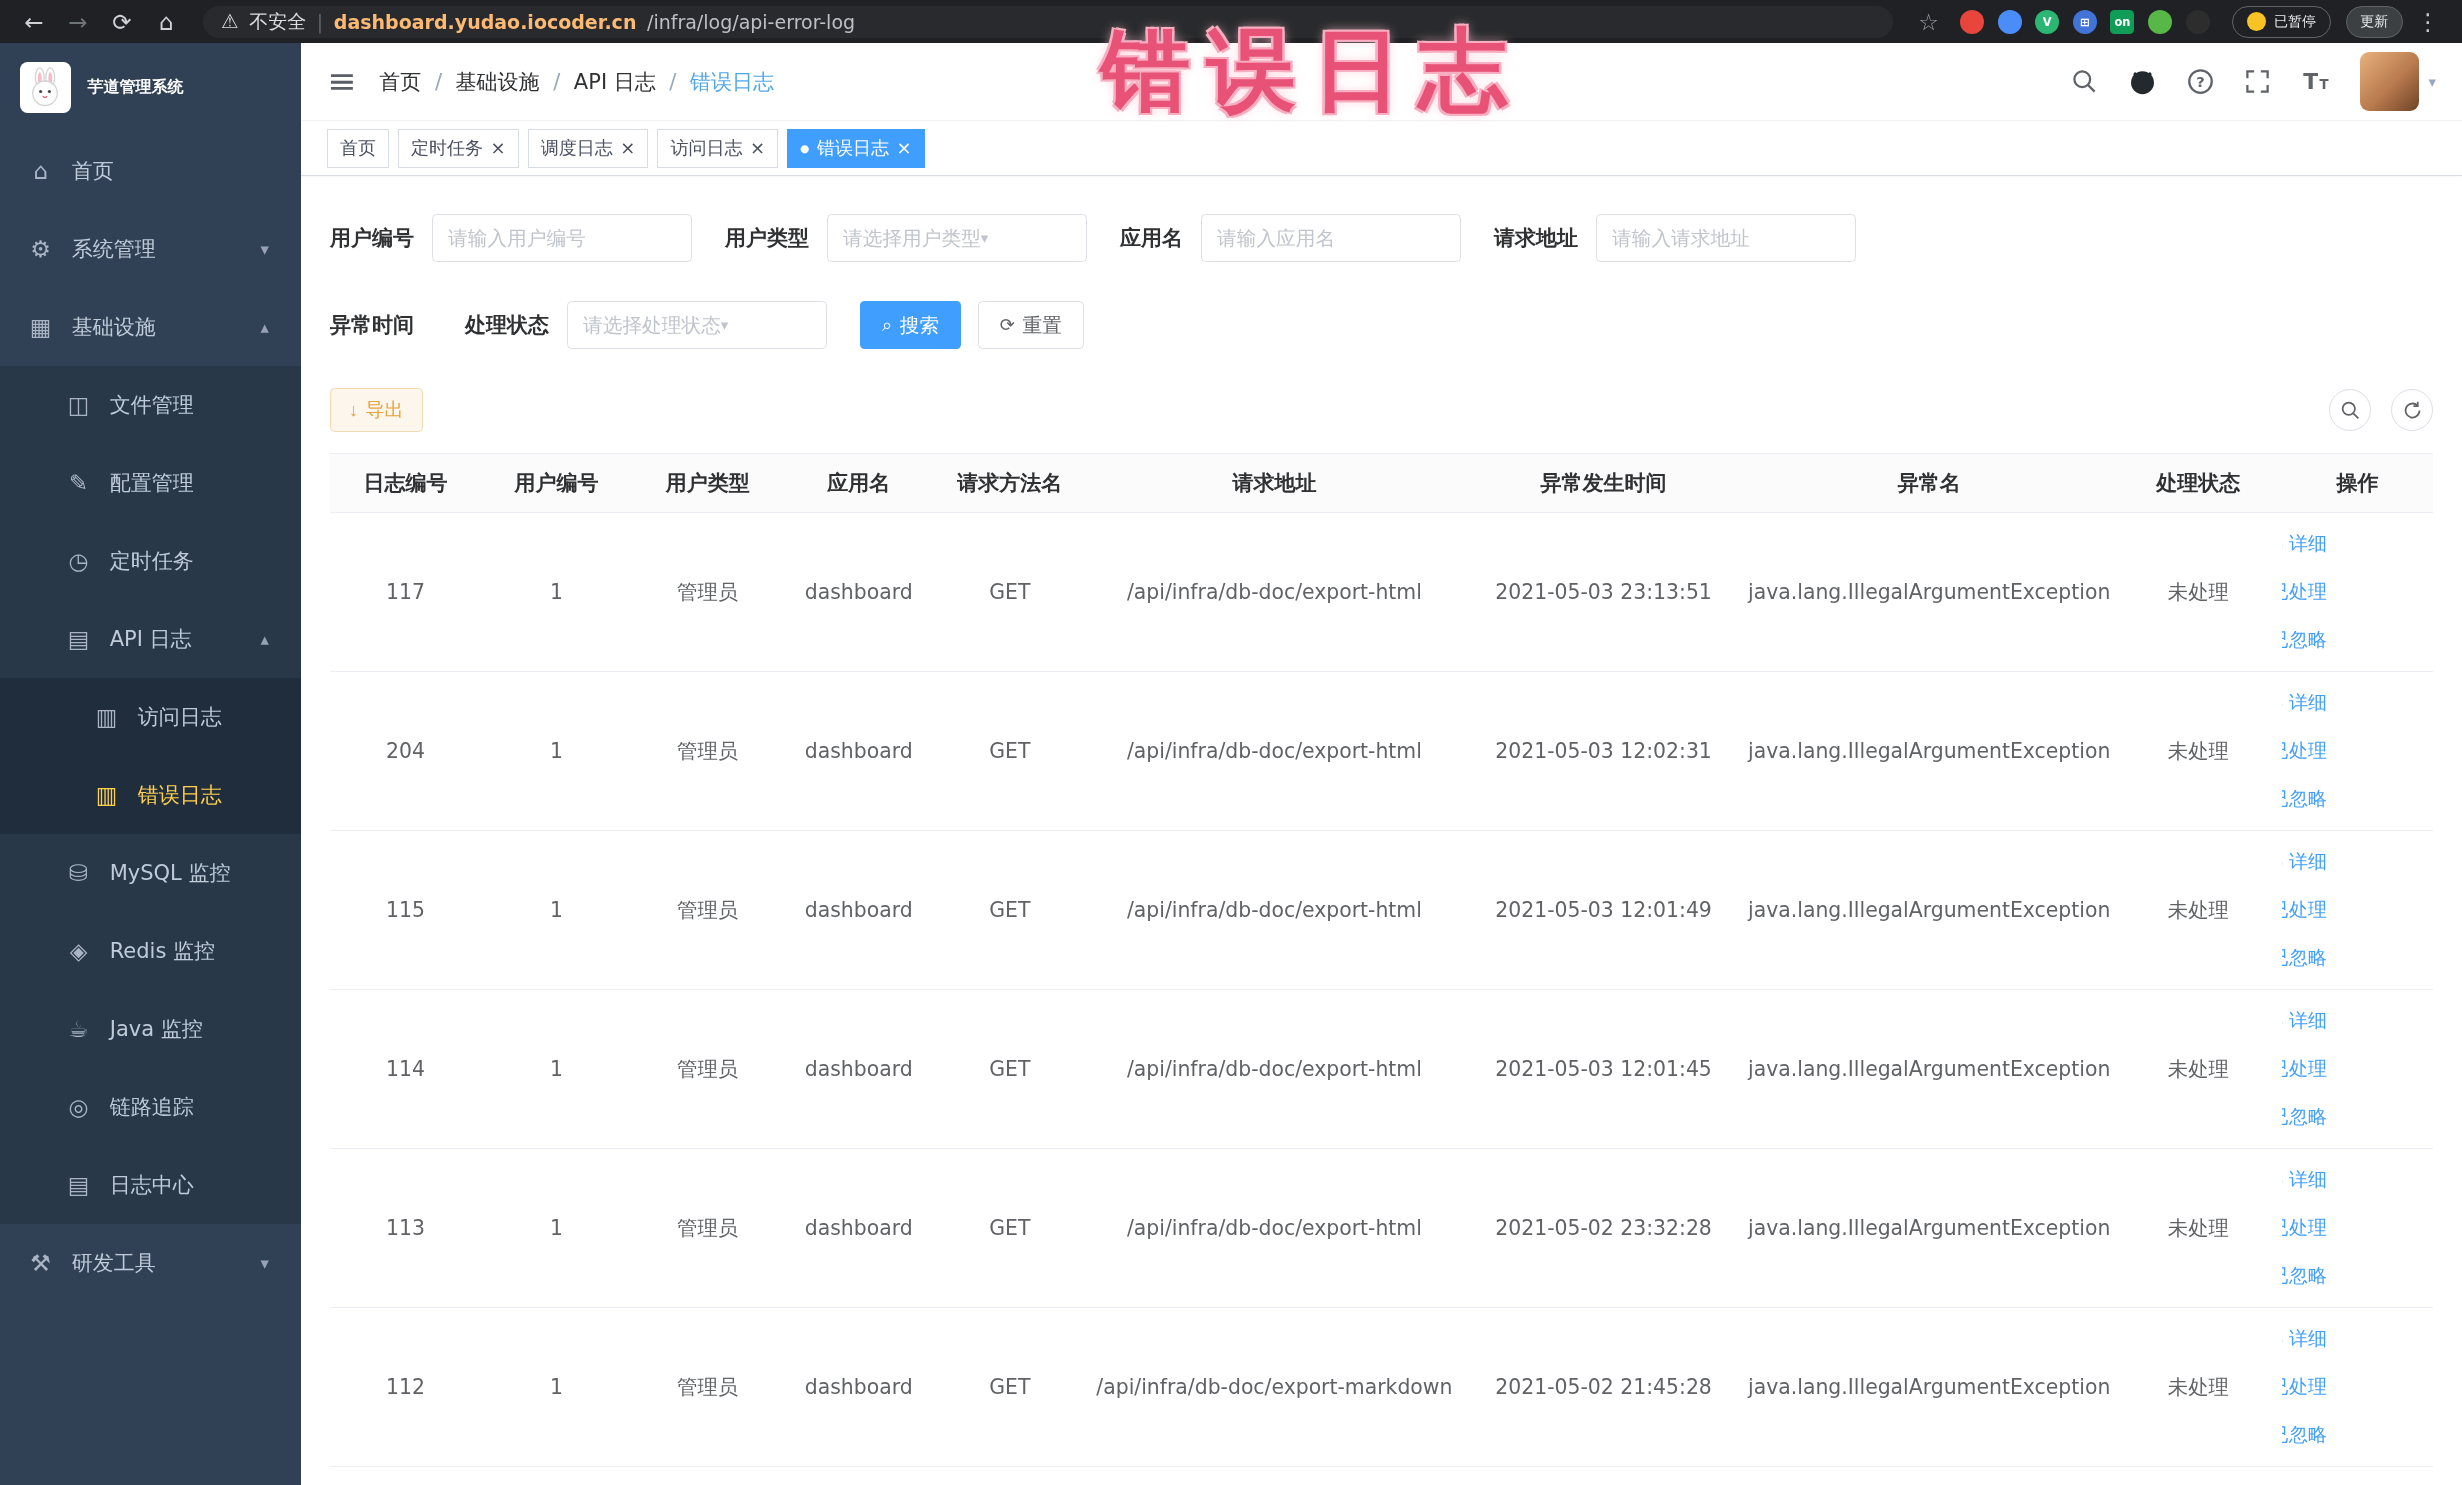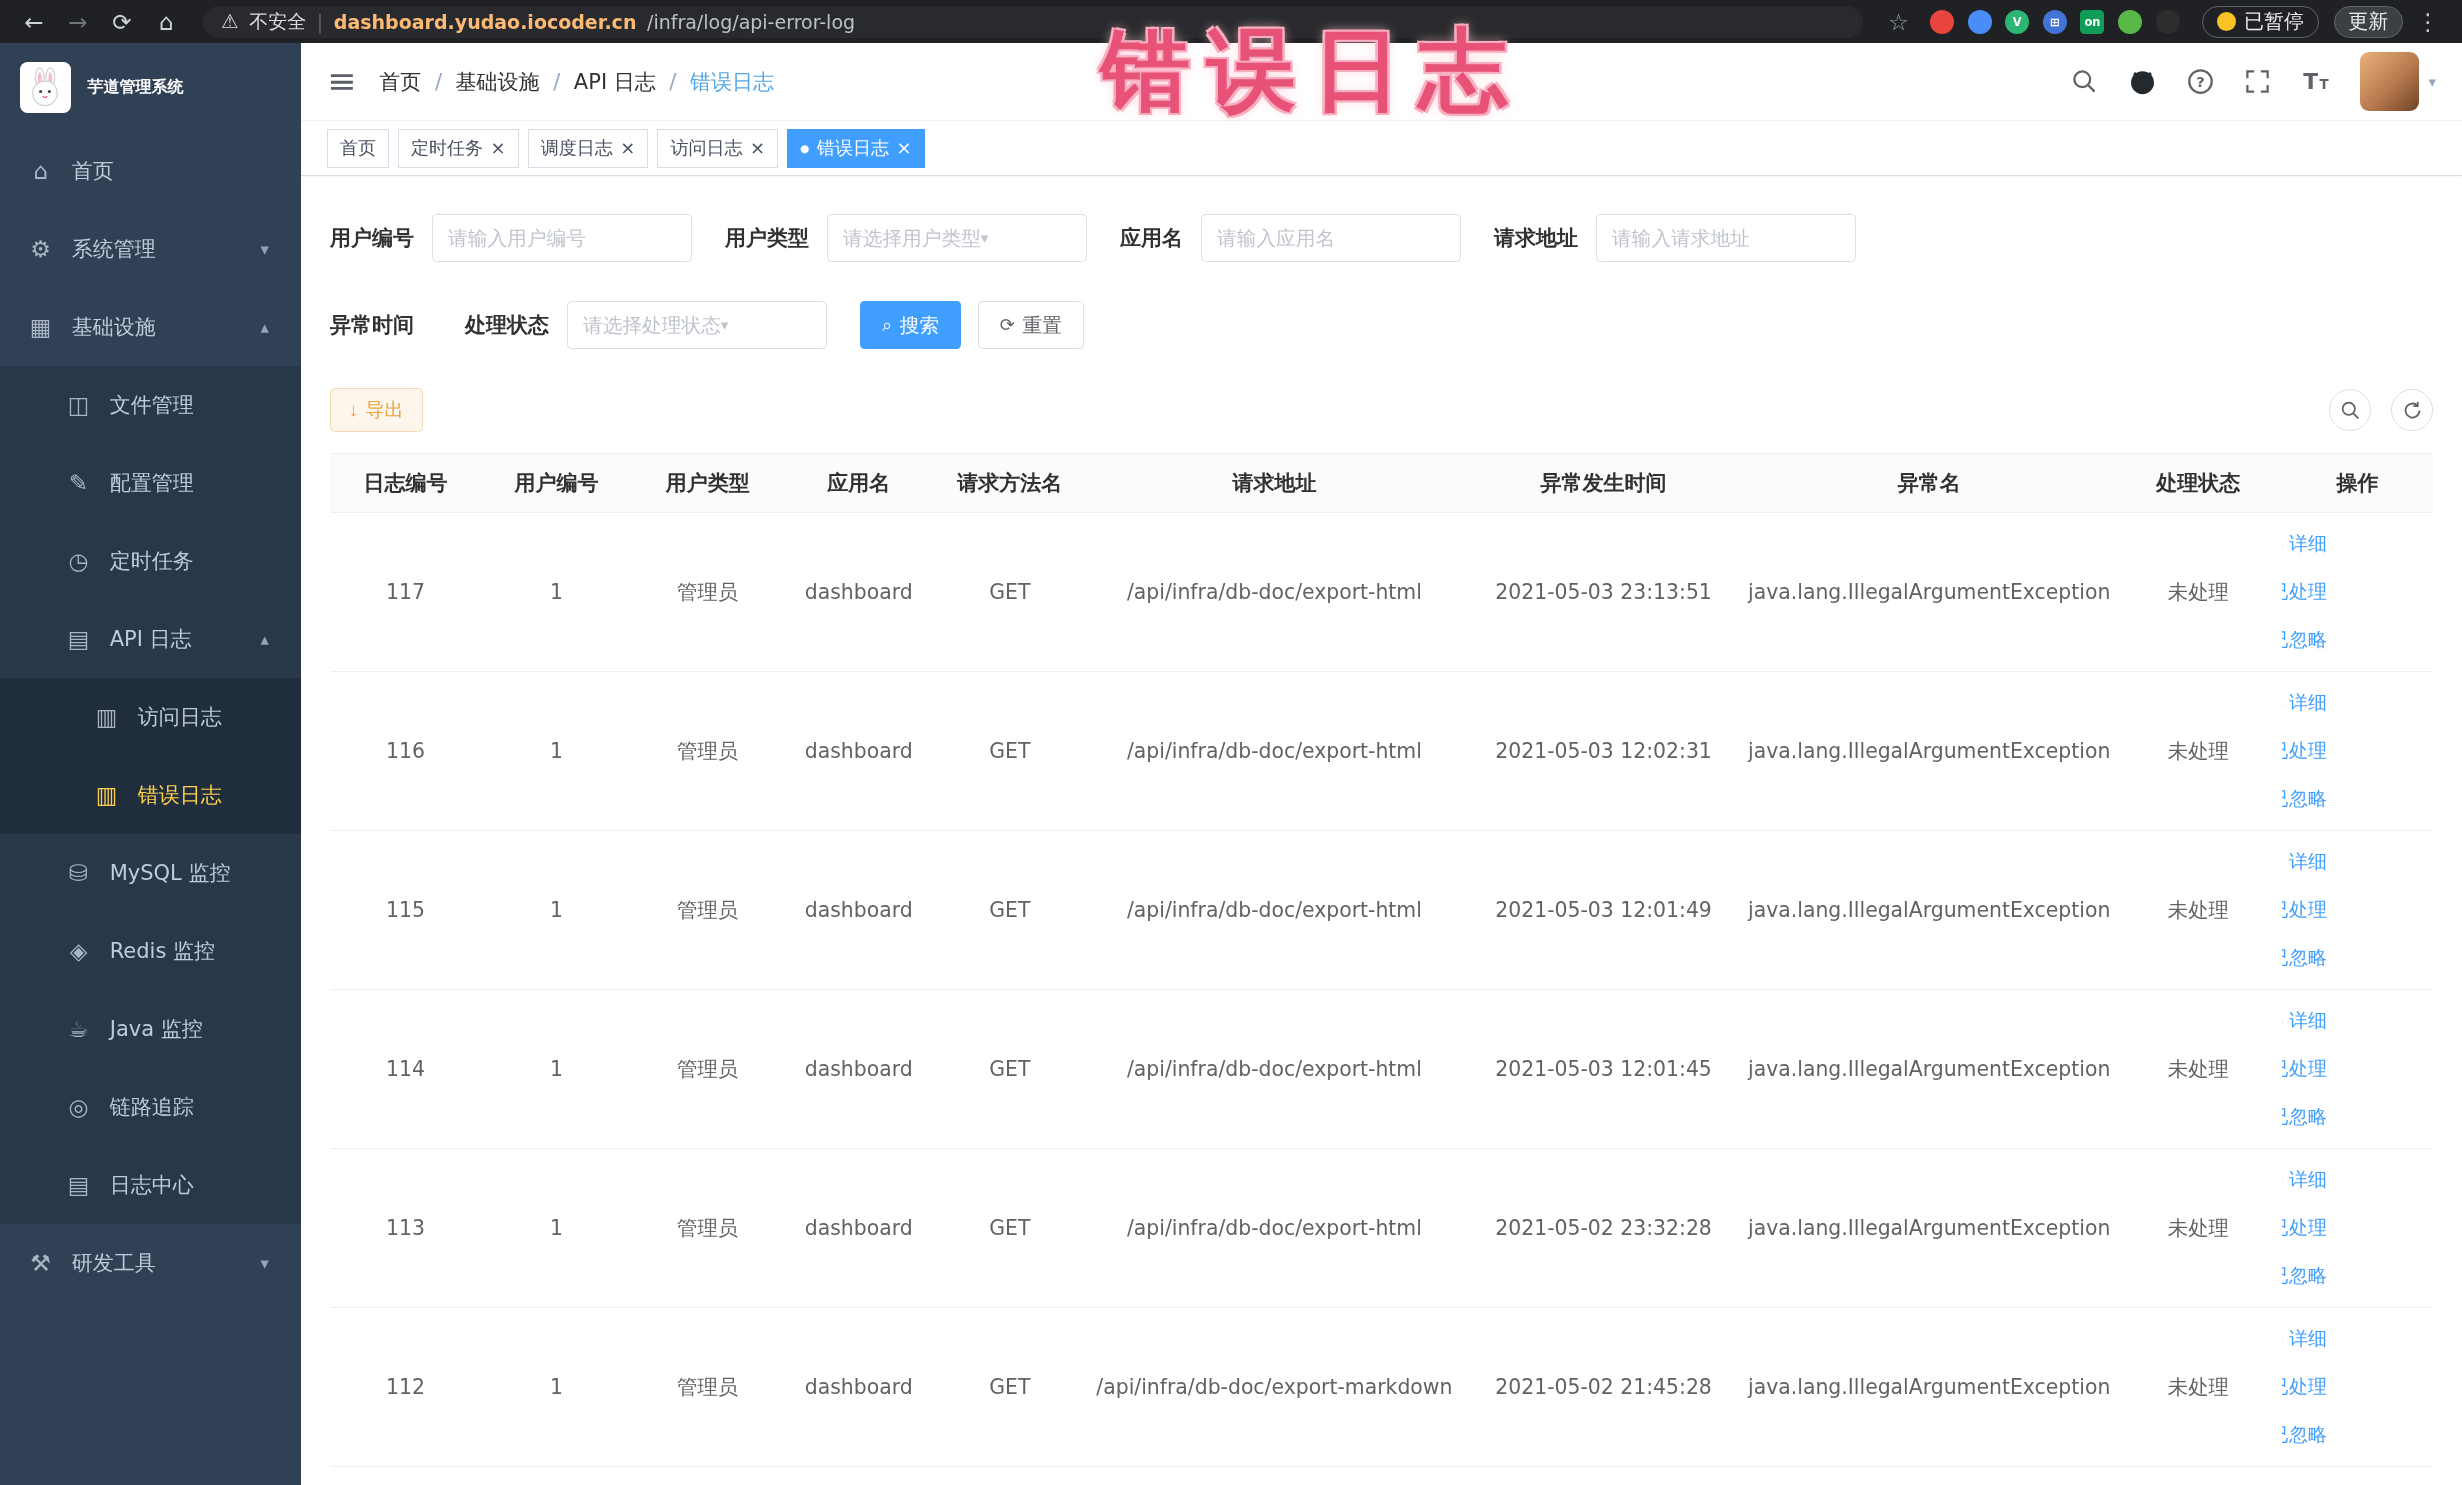--- a/index.html
+++ b/index.html
@@ -20,21 +20,21 @@
   .sec-warn { color:#dadce0; font-size:19.7px; }
   .sec-label { color:#dadce0; }
   .ob-div { color:#5f6368; }
   .domain { color:#fdba74; font-weight:bold; }
   .path { color:#bdc1c6; }
   .star { font-size:23px; color:#9aa0a6; padding:0 7.6px; }
   .exts { display:flex; gap:13.6px; align-items:center; margin:0 7.6px; }
   .ext { width:24px; height:24px; border-radius:50%; display:flex; align-items:center;
          justify-content:center; font-size:11.4px; color:#fff; font-weight:bold; }
   .chip { height:32px; border:0.8px solid #5f6368; border-radius:16px; display:flex;
-          align-items:center; gap:7.6px; padding:0 13.6px; font-size:20px; color:#e8eaed;
+          align-items:center; gap:7.6px; padding:0 13.6px; font-size:14px; color:#e8eaed;
           margin-left:9px; white-space:nowrap; }
   .chip .face { width:19.7px; height:19.7px; border-radius:50%; background:#f7c325; }
   .chip.update { background:#3c4043; }
   .dots { font-size:23px; color:#c5c9ce; padding:0 7.6px; }
 
   
   .app { display:flex; height:1443px; }
 
   
   .sidebar { width:301px; background:#304156; flex-shrink:0; color:#bfcbd9; overflow:hidden; }
@@ -445,21 +445,21 @@
                 <a class="op-link">
                     <span>已处理</span>
                   </a>
                 <a class="op-link">
                     <span>已忽略</span>
                   </a>
               </div>
             </td>
           </tr>
           <tr>
-            <td>116</td>
+            <td>204</td>
             <td>1</td>
             <td>管理员</td>
             <td>dashboard</td>
             <td>GET</td>
             <td>/api/infra/db-doc/export-html</td>
             <td>2021-05-03 12:02:31</td>
             <td>java.lang.IllegalArgumentException</td>
             <td>未处理</td>
             <td>
               <div class="ops">

